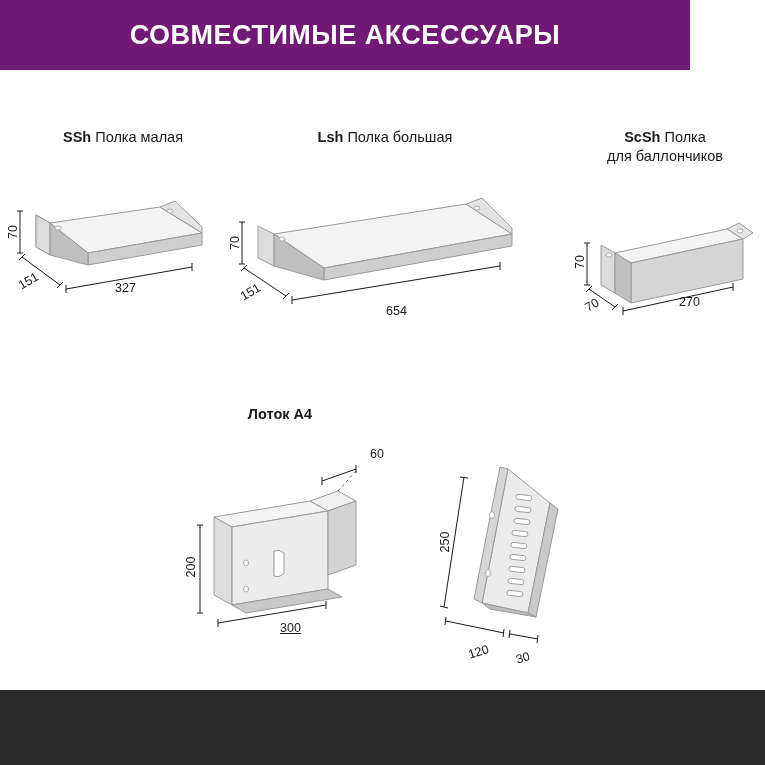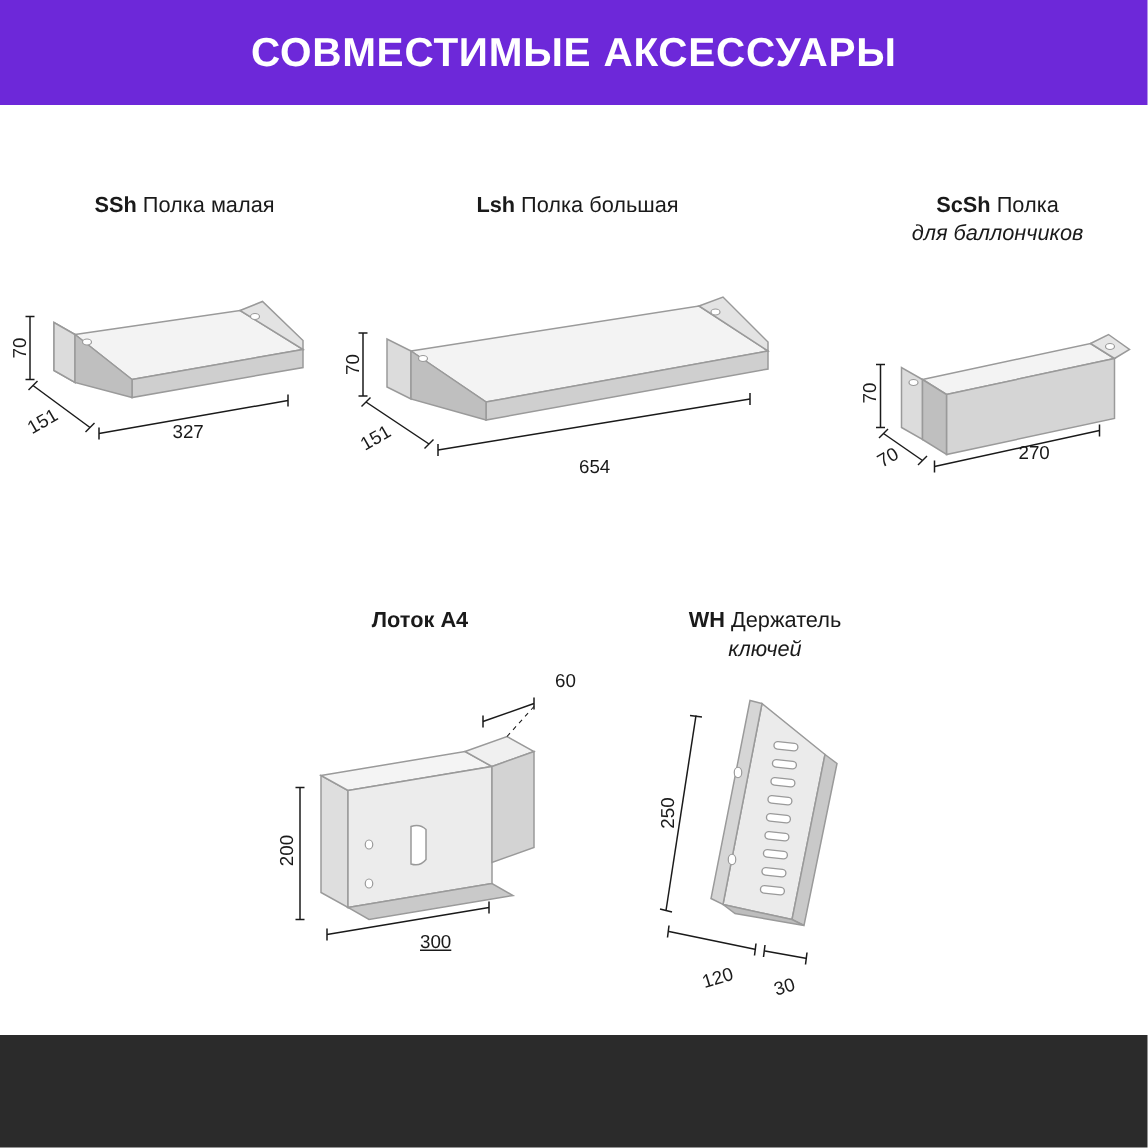--- a/index.html
+++ b/index.html
@@ -14,23 +14,23 @@
     font-family: "Liberation Sans", sans-serif;
     color: #1a1a1a;
     overflow: hidden;
     position: relative;
   }
 
   
   .header {
     position: absolute;
     left: 0; top: 0;
-    width: 765px;
+    width: 690px;
     height: 70px;
-    background: #6d28d9;
+    background: #701a75;
     display: flex;
     align-items: center;
     justify-content: center;
   }
   .header-title {
     color: #ffffff;
     font-size: 27px;
     font-weight: bold;
     letter-spacing: 0.5px;
     text-transform: uppercase;
@@ -55,21 +55,20 @@
     line-height: 1.3;
     color: #1a1a1a;
     text-align: center;
     white-space: nowrap;
   }
   .item-caption .code {
     font-weight: bold;
   }
   .item-caption .wrap {
     display: block;
-    font-style: italic;
   }
   .item-figure {
     position: relative;
   }
 
   
   .dim {
     position: absolute;
     font-size: 12.5px;
     color: #1a1a1a;
@@ -263,27 +262,20 @@
 
       <line x1="48" y1="168" x2="156" y2="150" stroke="#1a1a1a" stroke-width="1"></line>
       <line x1="48" y1="164" x2="48" y2="172" stroke="#1a1a1a" stroke-width="1"></line>
       <line x1="156" y1="146" x2="156" y2="154" stroke="#1a1a1a" stroke-width="1"></line>
     </svg>
     <div class="dim" style="left:200px; top:-8px;">60</div>
     <div class="dim v" style="left:4px; top:105px; width:34px; text-align:center;">200</div>
     <div class="dim" style="left:110px; top:166px;text-decoration:underline;">300</div>
   </div>
 
-  <div class="item" style="left:410px; top:335px; width:200px;">
-    <div class="item-caption">
-      <span class="code">WH</span>
-      <span>Держатель</span>
-      <span class="wrap">ключей</span>
-    </div>
-  </div>
 
   <div class="item-figure" style="position:absolute; left:420px; top:385px; width:190px; height:190px;">
     <svg width="190" height="190" viewBox="0 0 190 190">
 
       <polygon points="88,14 130,48 108,158 62,148" fill="#ebebeb" stroke="#9a9a9a" stroke-width="1"></polygon>
 
       <polygon points="130,48 138,54 116,162 108,158" fill="#c9c9c9" stroke="#9a9a9a" stroke-width="1"></polygon>
 
       <polygon points="88,14 62,148 54,144 80,12" fill="#d6d6d6" stroke="#9a9a9a" stroke-width="1"></polygon>
 

